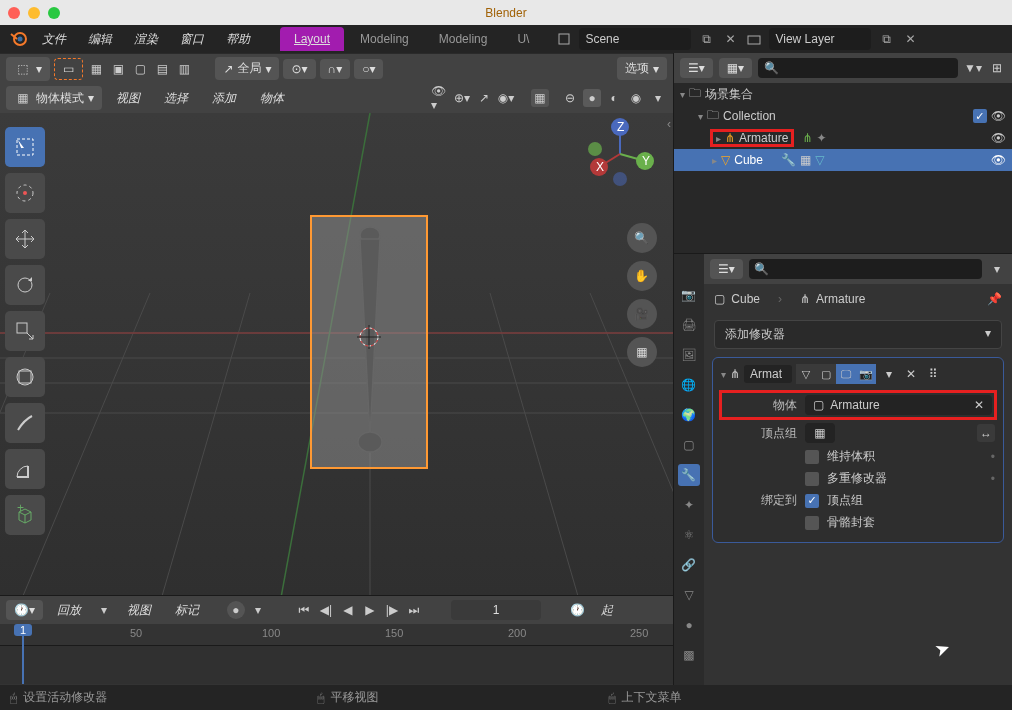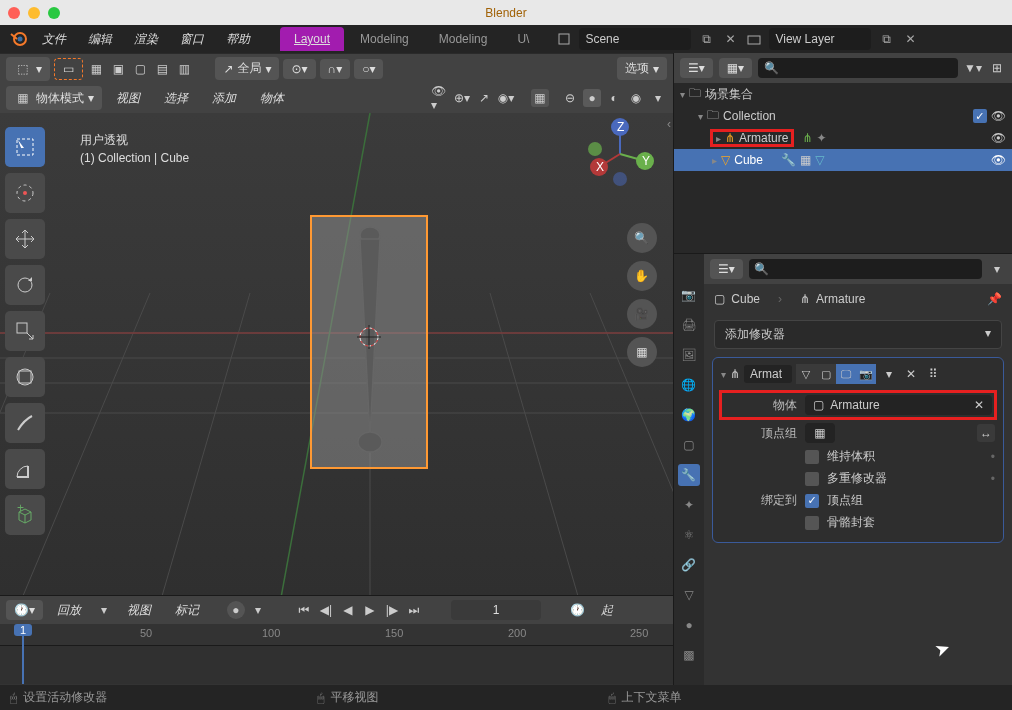--- a/index.html
+++ b/index.html
@@ -249,24 +249,20 @@
             </svg>
           </div>
         <div class="tool">
             <svg width="22" height="22">
               <path d="M5 8l6-3 6 3v8l-6 3-6-3z M5 8l6 3 6-3 M11 11v8" stroke="#6a6" fill="none"></path>
               <text x="3" y="8" fill="#6a6" font-size="12">+</text>
             </svg>
           </div>
       </div>
 
-      <div class="overlay-text">
-        <div>用户透视</div>
-        <div>(1) Collection | Cube</div>
-      </div>
 
       <div class="cube3d">
         <svg width="118" height="254" style="position:absolute;left:0;top:0;">
           <ellipse cx="58" cy="18" rx="10" ry="8" class="bone-line"></ellipse>
           <path d="M48 22 L58 220 L68 22 Z" class="bone-line" fill="none"></path>
           <ellipse cx="58" cy="225" rx="12" ry="10" class="bone-line" fill="none"></ellipse>
         </svg>
       </div>
       <div class="cursor3d">
         <svg width="30" height="30">
@@ -320,21 +316,21 @@
         <div class="small-icon">⏭</div>
         <div style="width:20px"></div>
         <div class="pill" style="width:90px;justify-content:center;background:#3a3a3a;">
             <span>1</span>
           </div>
         <div style="width:20px"></div>
         <div class="small-icon">🕐</div>
         <div class="menu-item">起</div>
       </div>
       <div class="tl-ruler">
-        <span class="tl-tick" style="left:140px">50</span>
+        <span class="tl-tick" style="left:130px">50</span>
         <span class="tl-tick" style="left:262px">100</span>
         <span class="tl-tick" style="left:385px">150</span>
         <span class="tl-tick" style="left:508px">200</span>
         <span class="tl-tick" style="left:630px">250</span>
       </div>
       <div class="tl-body">
         <div class="frame-marker"></div>
         <div class="frame-label">1</div>
       </div>
     </div>

